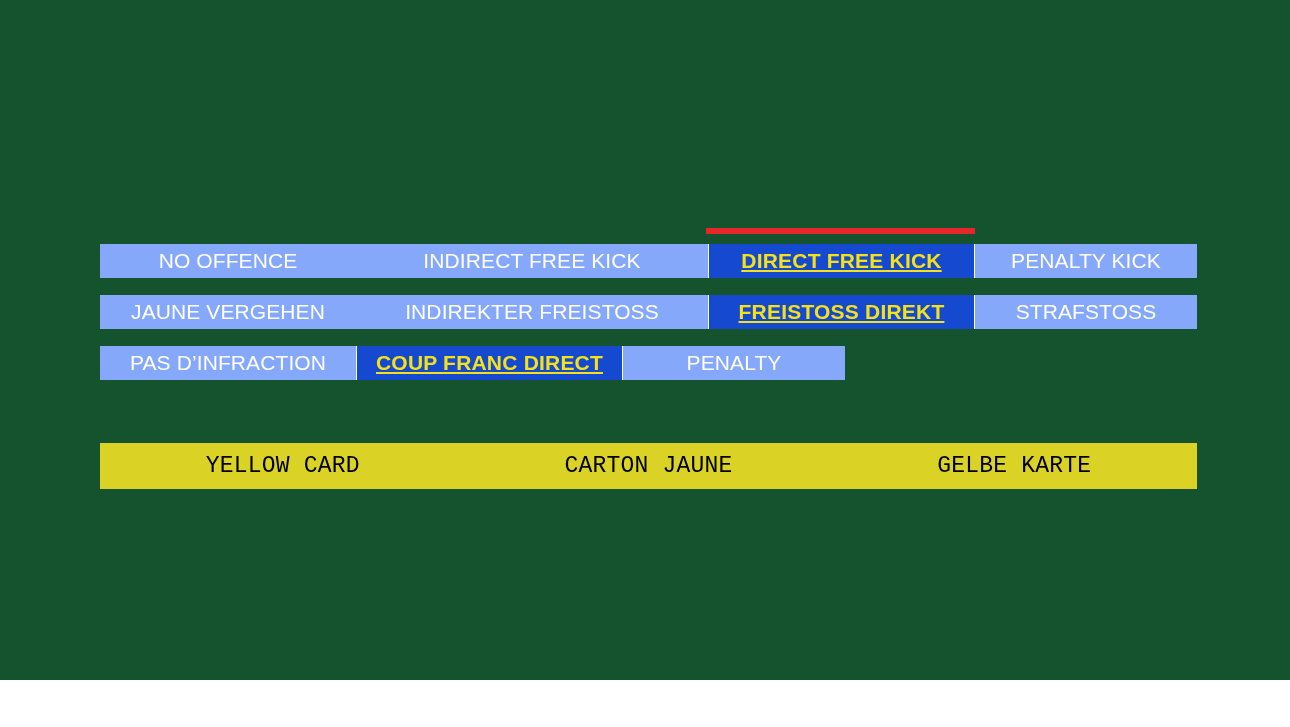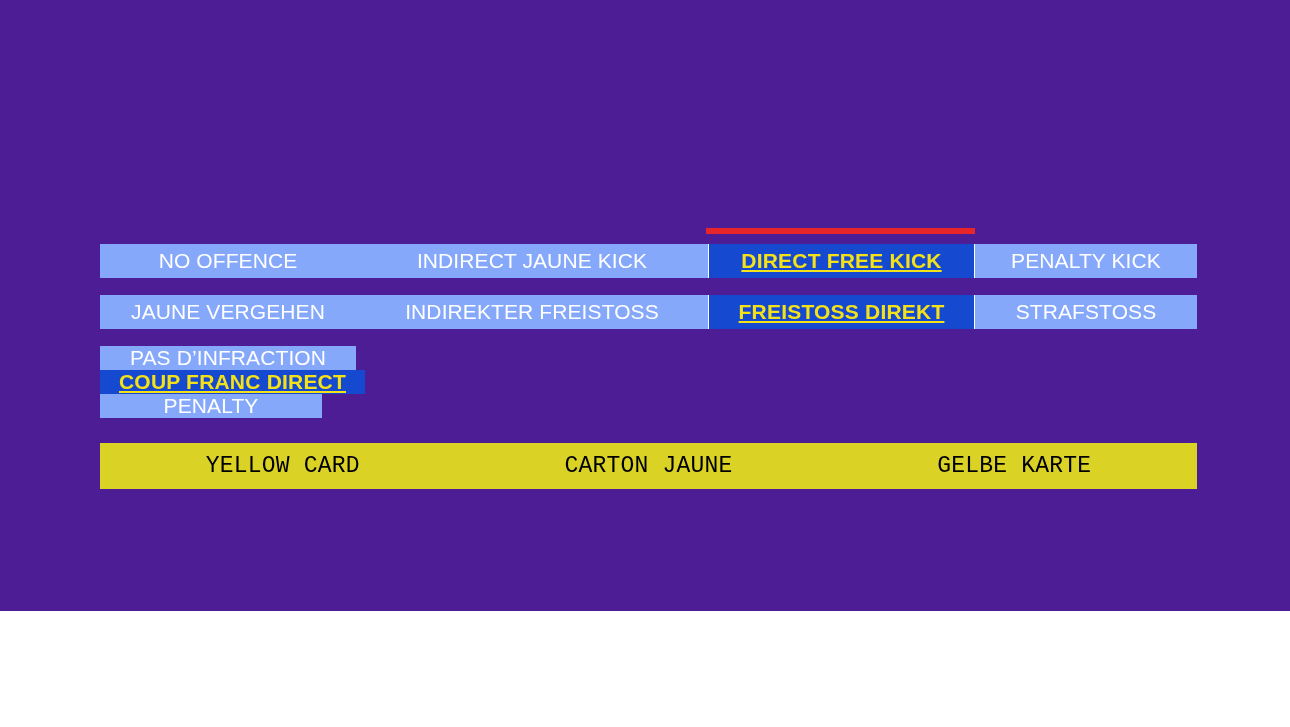--- a/index.html
+++ b/index.html
@@ -9,39 +9,39 @@
   body {
     width: 1290px;
     height: 727px;
     background: #ffffff;
     font-family: "Liberation Sans", sans-serif;
     overflow: hidden;
   }
   #slide {
     position: relative;
     width: 1290px;
-    height: 611px;
-    background: #4c1d95;
+    height: 680px;
+    background: #14532d;
   }
 
   
   .decision-table {
     position: absolute;
     left: 100px;
     top: 244px;
     width: 1097px;
   }
   .table-row {
     position: relative;
     height: 34px;
     margin-bottom: 17px;
     display: flex;
     align-items: stretch;
   }
-  .table-row:last-child { margin-bottom: 0; flex-direction: column; }
+  .table-row:last-child { margin-bottom: 0; }
 
   .cell {
     display: flex;
     align-items: center;
     justify-content: center;
     height: 34px;
     box-sizing: border-box;
     color: #ffffff;
     font-size: 21px;
     font-weight: 400;
@@ -102,21 +102,21 @@
 </head>
 <body>
 
 <div id="slide">
 
   <div class="decision-table">
 
     <div class="table-row">
       <div class="accent-bar"></div>
       <div class="cell normal col-no-offence">NO OFFENCE</div>
-      <div class="cell normal col-indirect">INDIRECT JAUNE KICK</div>
+      <div class="cell normal col-indirect">INDIRECT FREE KICK</div>
       <div class="gap-left"></div>
       <div class="cell highlight col-direct">DIRECT FREE KICK</div>
       <div class="gap-right"></div>
       <div class="cell normal col-penalty">PENALTY KICK</div>
     </div>
 
     <div class="table-row">
       <div class="cell normal col-no-offence">JAUNE VERGEHEN</div>
       <div class="cell normal col-indirect">INDIREKTER FREISTOSS</div>
       <div class="gap-left"></div>

